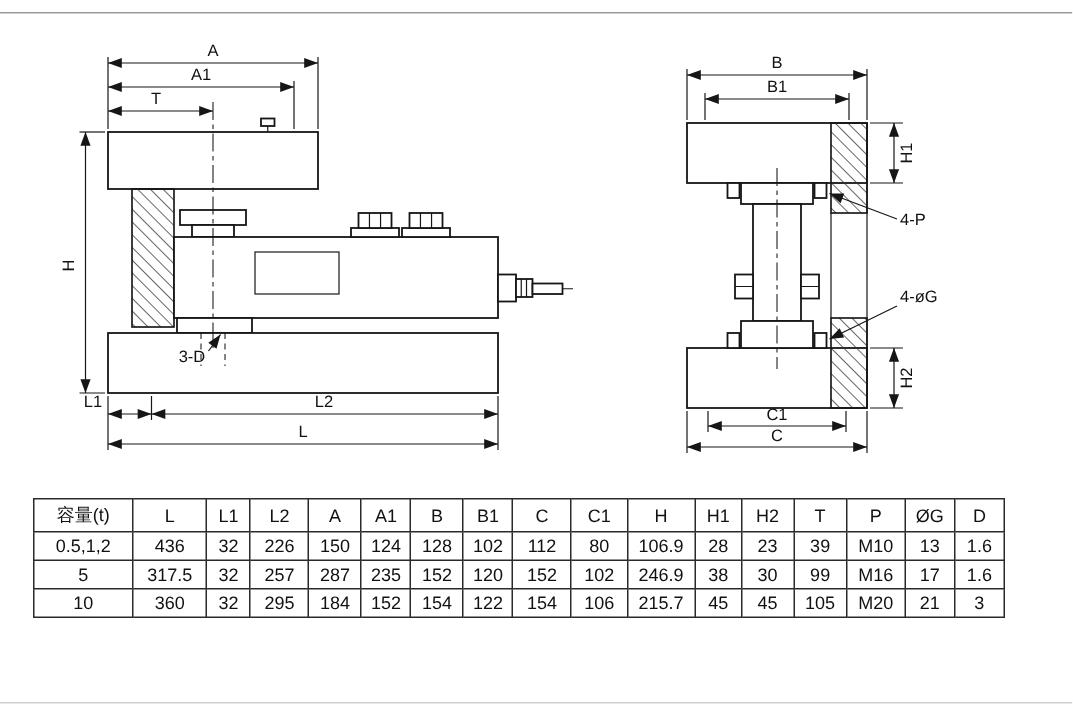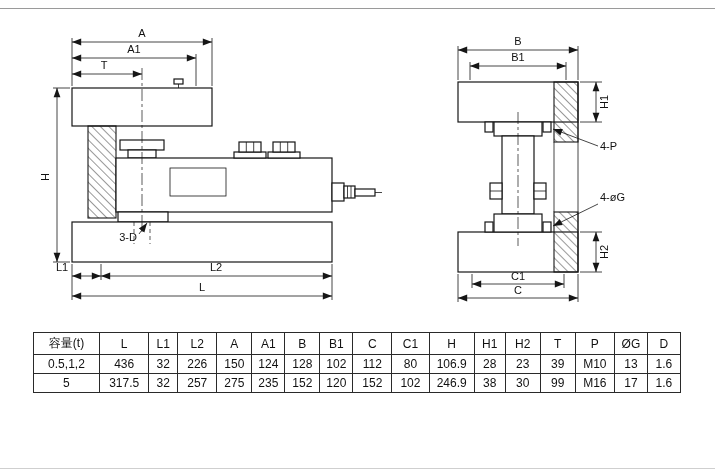--- a/index.html
+++ b/index.html
@@ -13,21 +13,21 @@
   
   .outline { fill:#ffffff; stroke:#161616; stroke-width:1.2; }
   .thinline { stroke:#161616; stroke-width:0.8; fill:none; }
   .hatched  { fill:url(#hatch); stroke:#161616; stroke-width:1.1; }
   .dimline  { stroke:#161616; stroke-width:0.8; fill:none; }
   .centerline { stroke:#161616; stroke-width:0.7; fill:none; stroke-dasharray:12 3 3 3; }
   .hiddenline { stroke:#161616; stroke-width:0.7; fill:none; stroke-dasharray:4 3; }
   .dimtext { font:11px "Liberation Sans", sans-serif; fill:#111111; }
 
   
-  .dim-table-wrap { position:absolute; top:332px; left:33px; }
+  .dim-table-wrap { position:absolute; top:332px; left:22px; }
   table.dim-table { border-collapse:collapse; table-layout:fixed; width:648px; font-size:12px; color:#111; }
   .dim-table th, .dim-table td { border:1px solid #2a2a2a; text-align:center; vertical-align:middle;
                                  padding:0 1px; font-weight:400; overflow:hidden; white-space:nowrap; }
   .dim-table thead th { height:22px; }
   .dim-table tbody td { height:19px; }
 </style>
 </head>
 <body>
 
 <div class="page">
@@ -267,32 +267,51 @@
           <td>39</td>
           <td>M10</td>
           <td>13</td>
           <td>1.6</td>
         </tr>
         <tr>
           <td>5</td>
           <td>317.5</td>
           <td>32</td>
           <td>257</td>
-          <td>275</td>
+          <td>287</td>
           <td>235</td>
           <td>152</td>
           <td>120</td>
           <td>152</td>
           <td>102</td>
           <td>246.9</td>
           <td>38</td>
           <td>30</td>
           <td>99</td>
           <td>M16</td>
           <td>17</td>
           <td>1.6</td>
         </tr>
+        <tr>
+          <td>10</td>
+          <td>360</td>
+          <td>32</td>
+          <td>295</td>
+          <td>184</td>
+          <td>152</td>
+          <td>154</td>
+          <td>122</td>
+          <td>154</td>
+          <td>106</td>
+          <td>215.7</td>
+          <td>45</td>
+          <td>45</td>
+          <td>105</td>
+          <td>M20</td>
+          <td>21</td>
+          <td>3</td>
+        </tr>
       </tbody>
     </table>
   </div>
 
   <div class="bottom-rule"></div>
 </div>
 
 </body></html>

